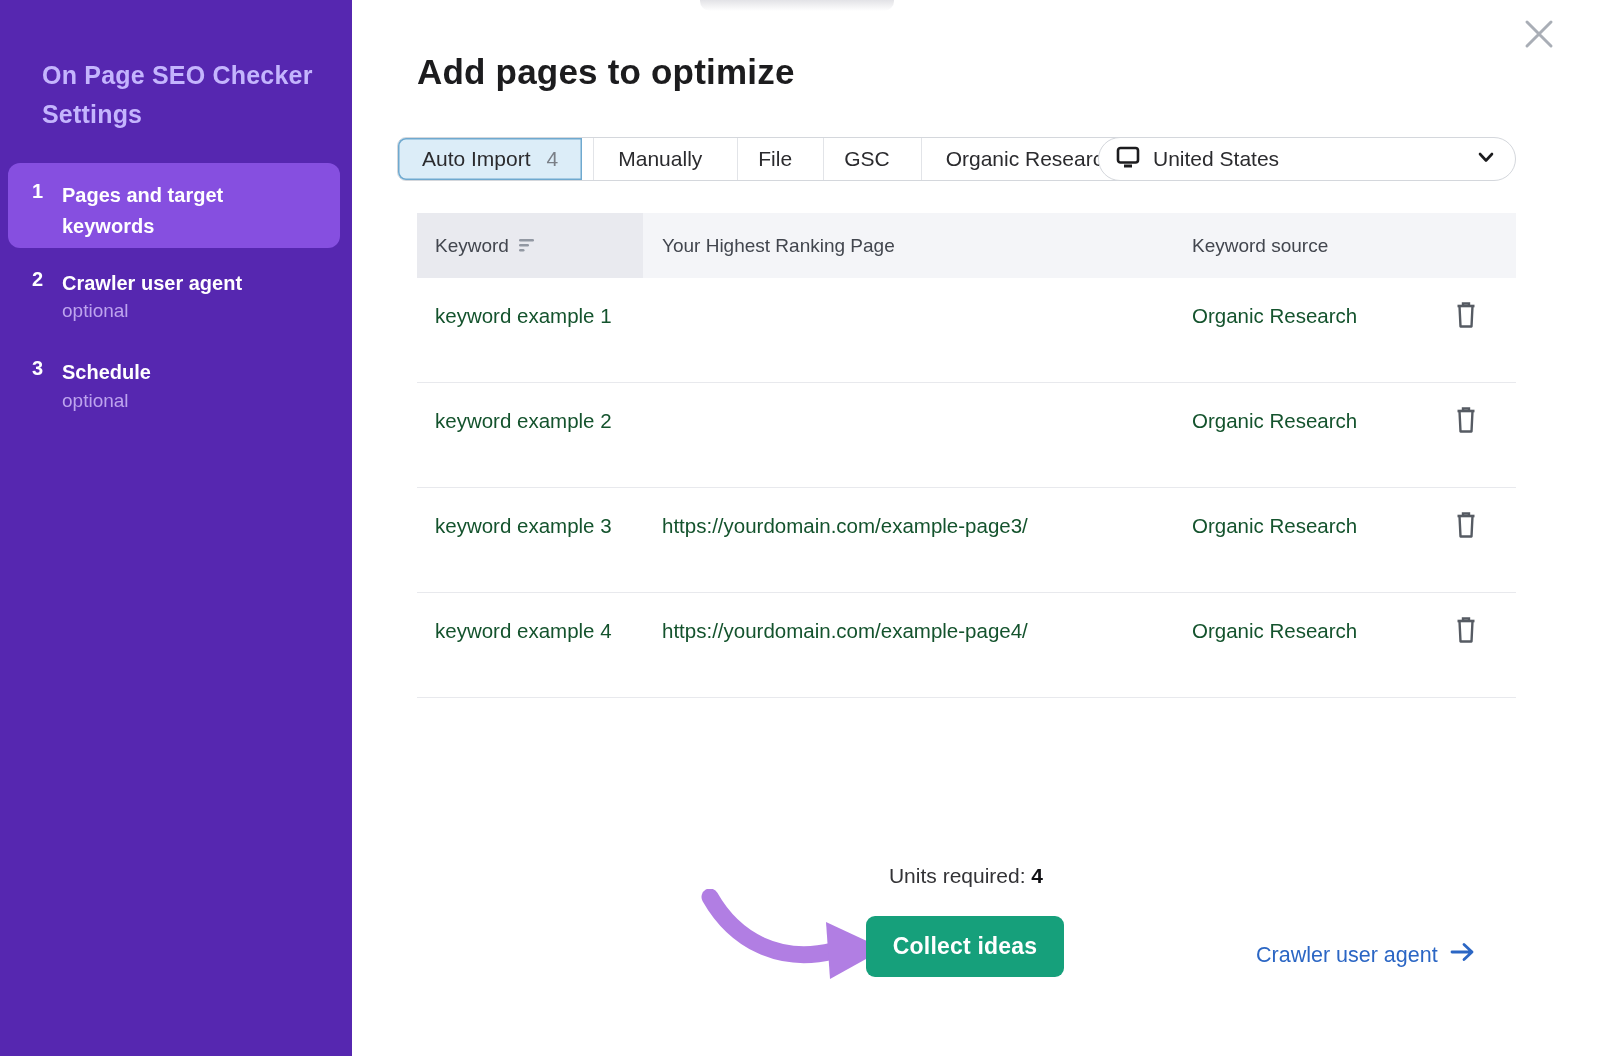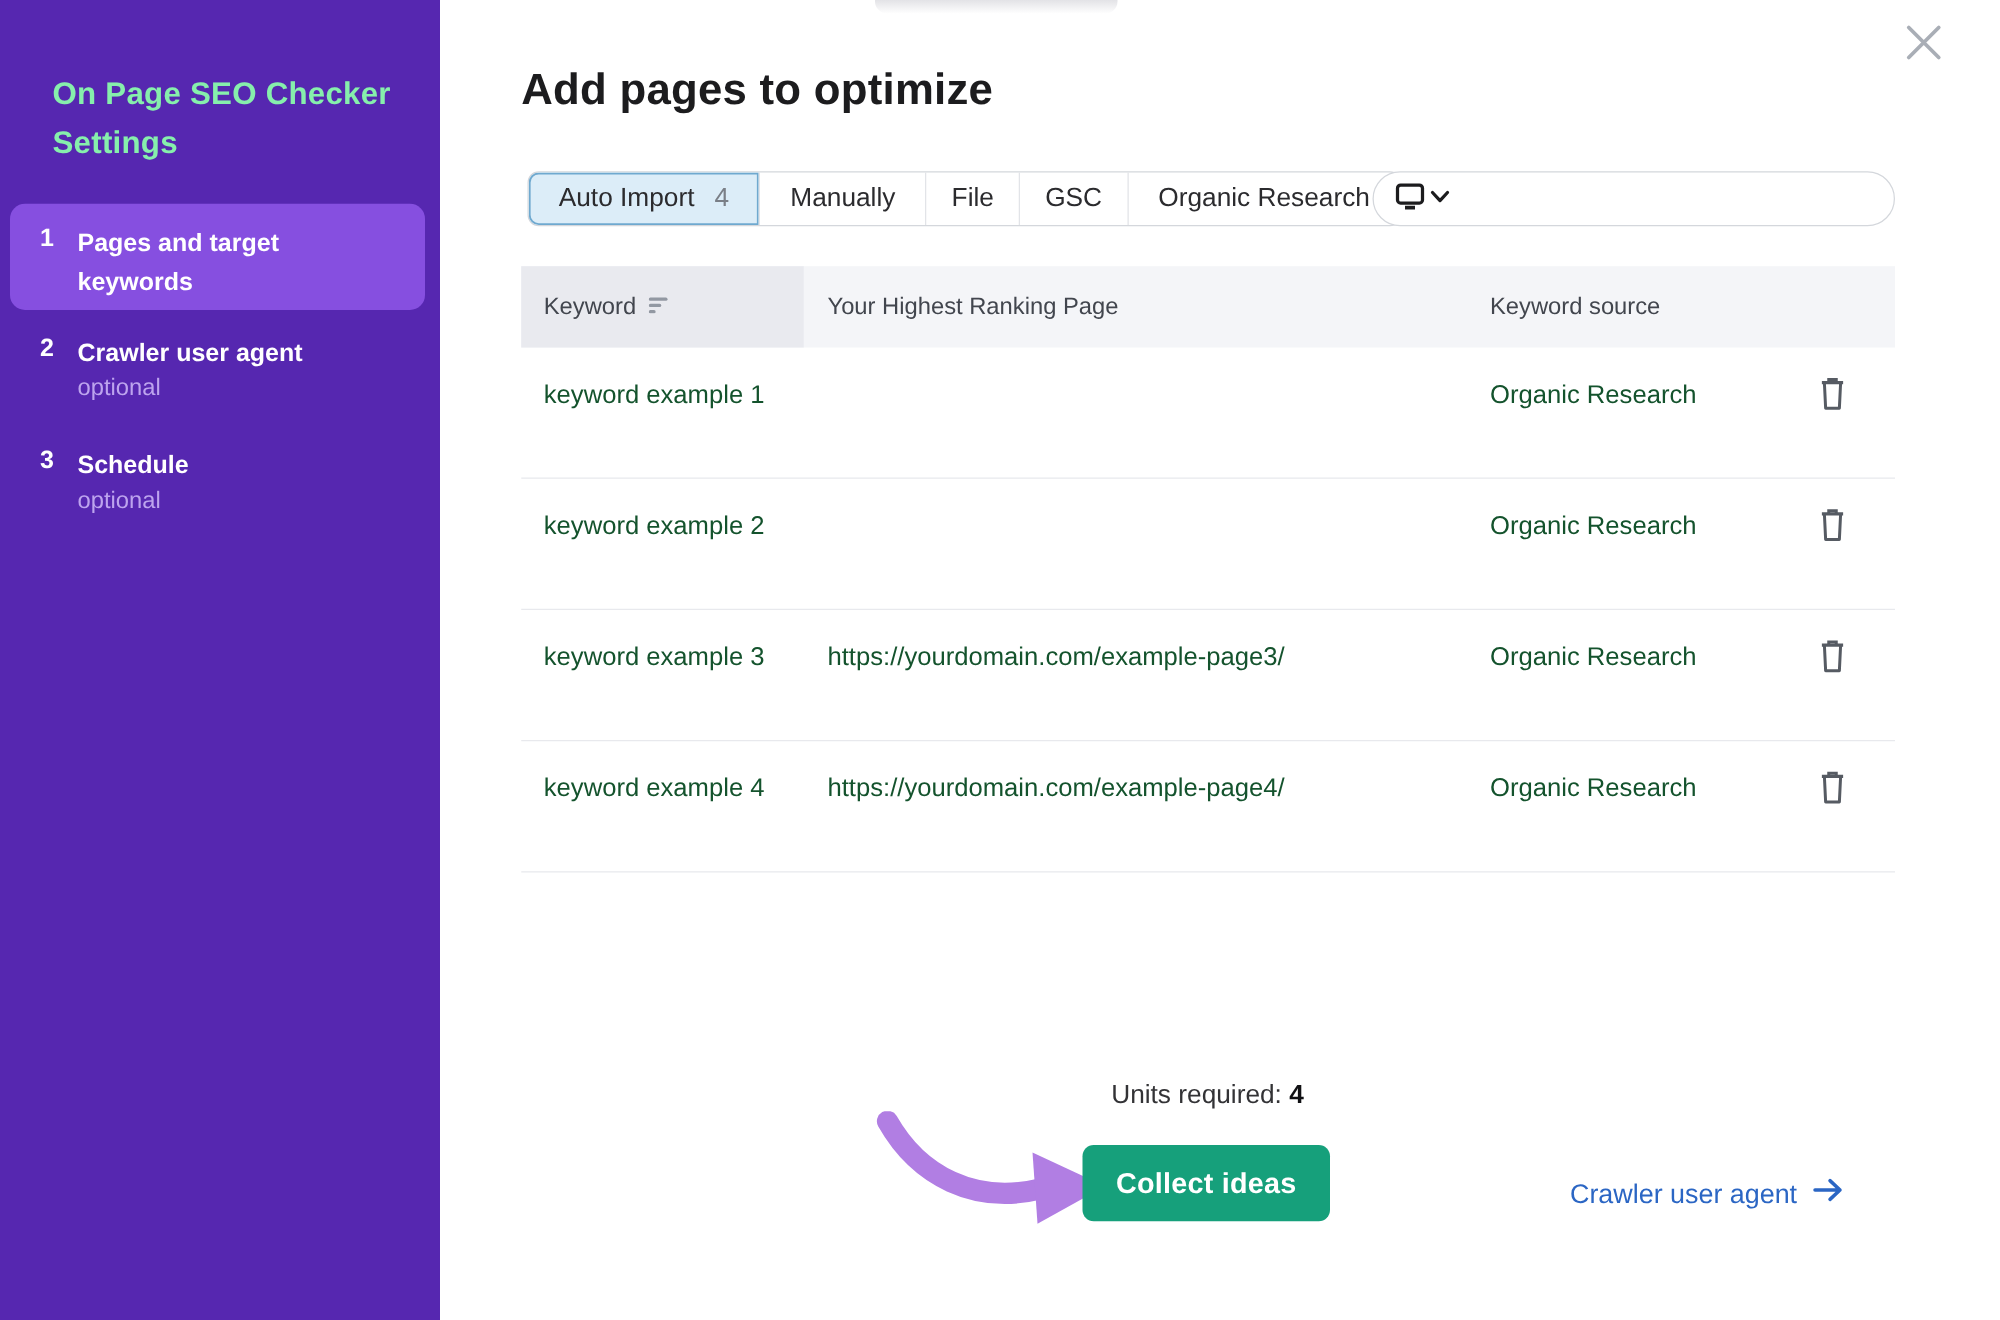--- a/index.html
+++ b/index.html
@@ -1,38 +1,38 @@
 <!DOCTYPE html>
 <html><head>
 <meta charset="utf-8">
 <style>
   * { margin: 0; padding: 0; box-sizing: border-box; }
   html, body { width: 1600px; height: 1056px; background: #fff; font-family: "Liberation Sans", "DejaVu Sans", sans-serif; }
   .screen { position: relative; width: 1600px; height: 1056px; background: #fff; overflow: hidden; }
 
   
   .sidebar { position: absolute; left: 0; top: 0; width: 352px; height: 1056px; background: #5627b0; }
-  .sidebar-title { position: absolute; left: 42px; top: 56px; width: 280px; color: #86efac; font-size: 25px; font-weight: 700; line-height: 39px; letter-spacing: 0.2px; }
+  .sidebar-title { position: absolute; left: 42px; top: 56px; width: 280px; color: #c4b5fd; font-size: 25px; font-weight: 700; line-height: 39px; letter-spacing: 0.2px; }
   .step-active-box { position: absolute; left: 8px; top: 163px; width: 332px; height: 85px; background: #864fe0; border-radius: 12px; cursor: pointer; }
   .step-num { position: absolute; color: #fff; font-size: 20px; font-weight: 700; }
   .step-label { position: absolute; color: #fff; font-size: 20px; font-weight: 700; line-height: 31px; cursor: pointer; }
   .step-optional { position: absolute; color: #bda4ee; font-size: 19px; font-weight: 400; }
   .num1 { left: 24px; top: 17px; } .lbl1 { left: 54px; top: 17px; width: 215px; }
   .num2 { left: 32px; top: 268px; } .lbl2 { left: 62px; top: 268px; width: 240px; }
   .opt2 { left: 62px; top: 300px; }
   .num3 { left: 32px; top: 357px; } .lbl3 { left: 62px; top: 357px; width: 240px; }
   .opt3 { left: 62px; top: 390px; }
 
   
   .top-shadow { position: absolute; left: 700px; top: 0; width: 194px; height: 11px; border-radius: 0 0 10px 10px; background: linear-gradient(#d9d9de, rgba(255,255,255,0)); opacity: 0.75; }
   .close-btn { position: absolute; left: 1518px; top: 13px; width: 42px; height: 42px; cursor: pointer; display: flex; align-items: center; justify-content: center; }
   .page-title { position: absolute; left: 417px; top: 52px; font-size: 35px; font-weight: 700; color: #1c1c1e; letter-spacing: 0.2px; }
 
   
-  .tabs { position: absolute; left: 422px; top: 137px; height: 44px; display: flex; background: #fff; border: 1px solid #d4d7dc; border-radius: 9px; }
+  .tabs { position: absolute; left: 397px; top: 137px; height: 44px; display: flex; background: #fff; border: 1px solid #d4d7dc; border-radius: 9px; gap: 11px; }
   .tab { display: flex; align-items: center; padding: 0 24px; font-size: 21px; color: #2b2b2e; border-left: 1px solid #e2e4e8; cursor: pointer; white-space: nowrap; }
   .tab:first-child { border-left: none; }
   .tab.small { padding: 0 20px; text-align: right; }
   .tab.active { background: #dcedf8; box-shadow: inset 0 0 0 1.5px #6fa9cf; border-radius: 8px 0 0 8px; border-left: none; }
   .tab .badge { margin-left: 16px; color: #7a7f87; }
 
   
   .country { position: absolute; left: 1098px; top: 137px; width: 418px; height: 44px; border: 1px solid #d4d7dc; border-radius: 22px; background: #fff; display: flex; align-items: center; padding: 0 18px 0 16px; cursor: pointer; }
   .country .label { font-size: 21px; color: #2b2b2e; margin-left: 12px; flex: 1; }
 
@@ -106,20 +106,21 @@
       </div>
   </div>
 
   <div class="country">
     <span>
       <svg width="26" height="26" viewBox="0 0 26 26">
           <rect x="3" y="4" width="20" height="14.5" rx="2.5" fill="none" stroke="#1c1c1e" stroke-width="2.6"></rect>
           <line x1="9" y1="22" x2="17" y2="22" stroke="#1c1c1e" stroke-width="3"></line>
         </svg>
     </span>
+    <span class="label">United States</span>
     <span>
       <svg width="22" height="22" viewBox="0 0 22 22">
           <path d="M5 8 L11 14.5 L17 8" fill="none" stroke="#1c1c1e" stroke-width="2.6" stroke-linecap="round" stroke-linejoin="round"></path>
         </svg>
     </span>
   </div>
 
   <div class="table">
     <div class="thead">
       <div class="th-keyword-bg"></div>

